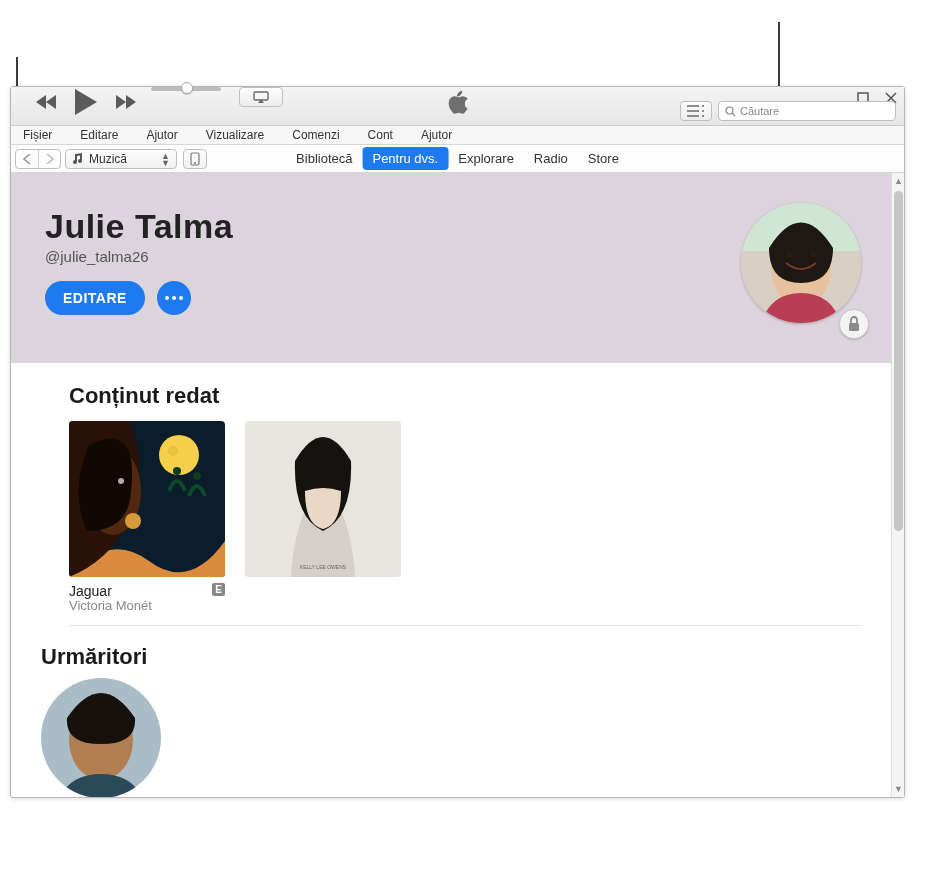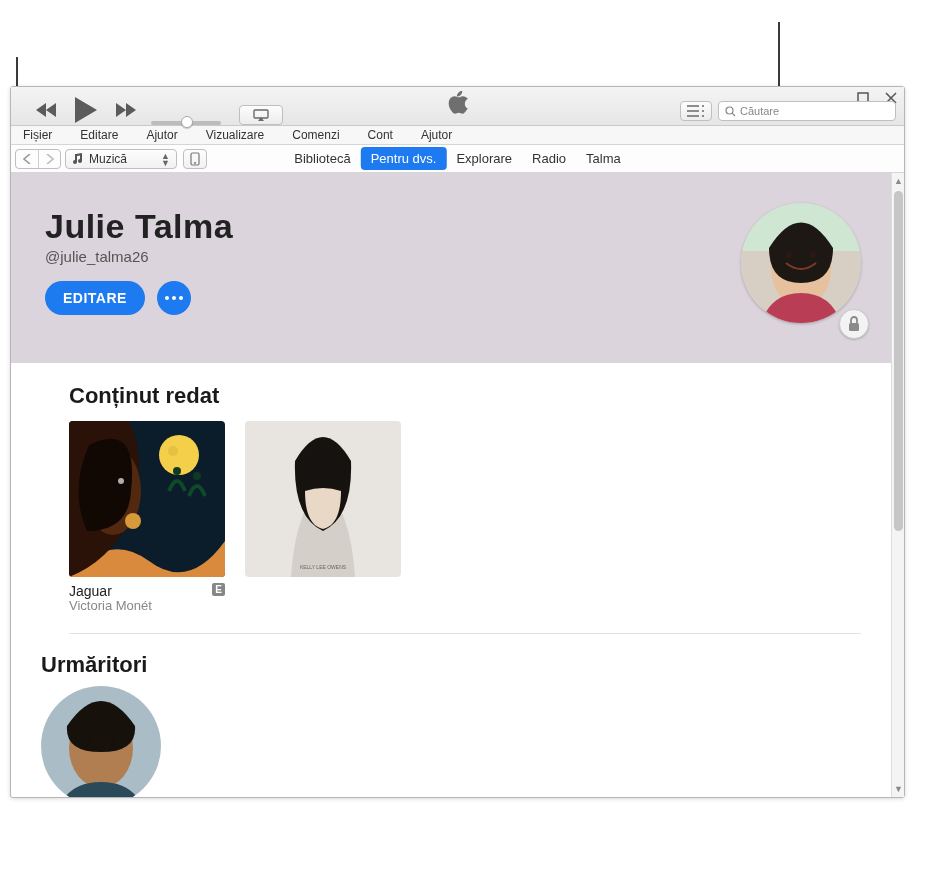--- a/index.html
+++ b/index.html
@@ -1,19 +1,19 @@
 <!DOCTYPE html>
 <html><head>
 <meta charset="utf-8">
 <style>
   *{box-sizing:border-box;margin:0;padding:0;font-family:-apple-system,BlinkMacSystemFont,"Segoe UI",Helvetica,Arial,sans-serif;}
   body{background:#fff;width:931px;height:880px;position:relative;overflow:hidden;}
   .canvas{position:absolute;left:10px;top:86px;width:895px;height:712px;background:#fff;border:1px solid #b6b6b6;border-radius:3px;box-shadow:0 1px 4px rgba(0,0,0,.15);}
   
-  .titlebar{height:39px;background:linear-gradient(#f4f4f4,#e6e6e6);border-bottom:1px solid #c9c9c9;display:flex;align-items:flex-end;position:relative;}
+  .titlebar{height:39px;background:linear-gradient(#f4f4f4,#e6e6e6);border-bottom:1px solid #c9c9c9;display:flex;align-items:flex-start;position:relative;}
   .playgroup{display:flex;align-items:center;gap:14px;margin-left:24px;}
   .pbtn{width:22px;height:22px;display:flex;align-items:center;justify-content:center;color:#555;}
   .pbtn.play{width:30px;height:30px;}
   .vol{display:flex;align-items:center;margin-left:14px;}
   .vol-track{width:70px;height:4px;background:#bcbcbc;border-radius:2px;position:relative;}
   .vol-knob{width:12px;height:12px;border-radius:50%;background:#fff;border:1px solid #aaa;position:absolute;left:30px;top:-5px;box-shadow:0 1px 1px rgba(0,0,0,.2);}
   .airplay{margin-left:18px;width:44px;height:20px;border:1px solid #bfbfbf;border-radius:4px;display:flex;align-items:center;justify-content:center;background:linear-gradient(#fdfdfd,#ececec);}
   .apple-logo{position:absolute;left:50%;top:50%;transform:translate(-50%,-55%);}
   .win-controls{position:absolute;right:4px;top:3px;display:flex;gap:10px;}
   .win-btn{width:18px;height:16px;display:flex;align-items:center;justify-content:center;color:#555;}
@@ -40,21 +40,21 @@
   .pname{font-size:34px;font-weight:700;color:#222;letter-spacing:.5px;}
   .phandle{font-size:15px;color:#555;margin-top:2px;}
   .actions{display:flex;gap:12px;margin-top:16px;}
   .editbtn{background:#1e7af0;color:#fff;border:none;border-radius:18px;padding:7px 18px;font-size:14px;font-weight:700;letter-spacing:.5px;}
   .morebtn{width:34px;height:34px;background:#1e7af0;border-radius:50%;display:flex;align-items:center;justify-content:center;}
   .avatar{width:120px;height:120px;border-radius:50%;position:absolute;right:30px;top:30px;overflow:hidden;box-shadow:0 1px 3px rgba(0,0,0,.25);}
   .lockbadge{width:30px;height:30px;background:#f3f3f3;border:1px solid #ccc;border-radius:50%;position:absolute;right:22px;top:136px;display:flex;align-items:center;justify-content:center;box-shadow:0 1px 2px rgba(0,0,0,.2);}
   
   .section{padding:20px 30px 0 30px;margin-left:28px;}
   .stitle{font-size:22px;font-weight:700;color:#1a1a1a;}
-  .albums{display:flex;gap:20px;margin-top:12px;padding-bottom:20px;border-bottom:1px solid #e3e3e3;}
+  .albums{display:flex;gap:20px;margin-top:12px;padding-bottom:12px;border-bottom:1px solid #e3e3e3;}
   .album{width:156px;}
   .cover{width:156px;height:156px;border-radius:4px;overflow:hidden;position:relative;}
   .alabline{display:flex;align-items:flex-start;justify-content:space-between;margin-top:6px;}
   .aname{font-size:14px;color:#222;}
   .aartist{font-size:13px;color:#888;margin-top:-1px;text-align:center;}
   .ebadge{width:13px;height:13px;background:#878787;color:#fff;font-size:10px;font-weight:700;display:flex;align-items:center;justify-content:center;border-radius:2px;}
   .followers{padding:18px 30px 0 30px;}
   .follower-av{width:120px;height:120px;border-radius:50%;overflow:hidden;margin-top:8px;}
   
   .sbar{position:absolute;right:0;top:86px;width:13px;bottom:0;background:#f4f4f4;border-left:1px solid #ddd;}
@@ -181,21 +181,21 @@
       <svg width="10" height="14" viewBox="0 0 10 14">
           <rect x="1" y="1" width="8" height="12" rx="1.5" fill="none" stroke="#777" stroke-width="1.2"></rect>
           <circle cx="5" cy="11" r="1" fill="#777"></circle>
         </svg>
     </div>
     <div class="tabs">
       <span>Bibliotecă</span>
       <span class="active">Pentru dvs.</span>
       <span>Explorare</span>
       <span>Radio</span>
-      <span>Talma</span>
+      <span>Store</span>
     </div>
   </div>
 
   <div class="scrollwrap">
 
     <div class="phead">
       <div class="pname">Julie Talma</div>
       <div class="phandle">@julie_talma26</div>
       <div class="actions">
         <button class="editbtn">EDITARE</button>

